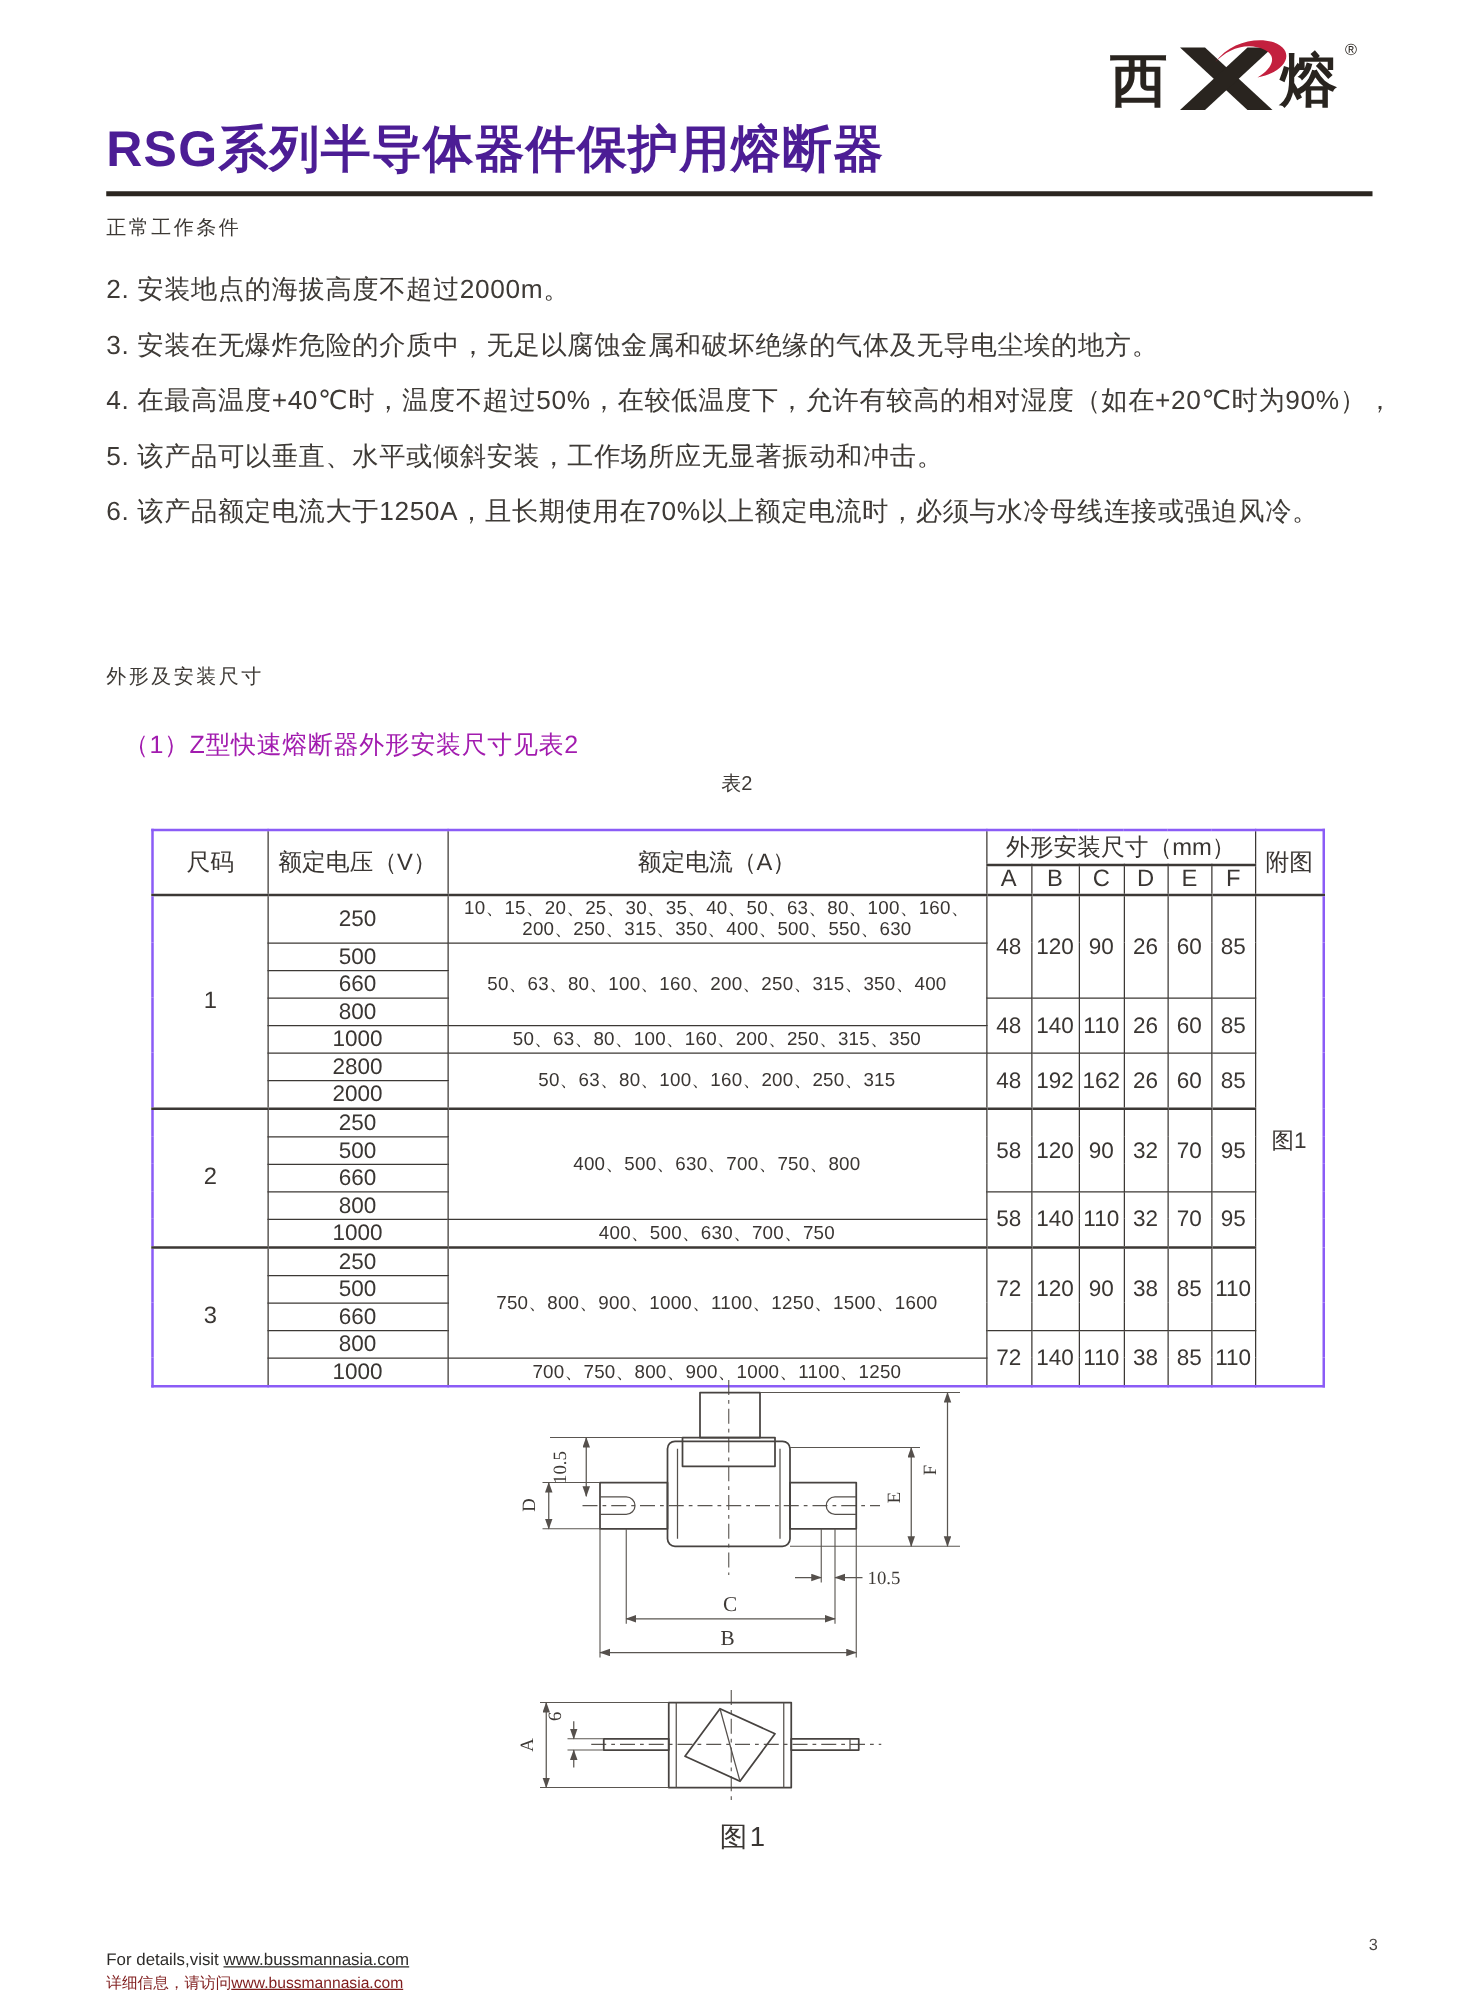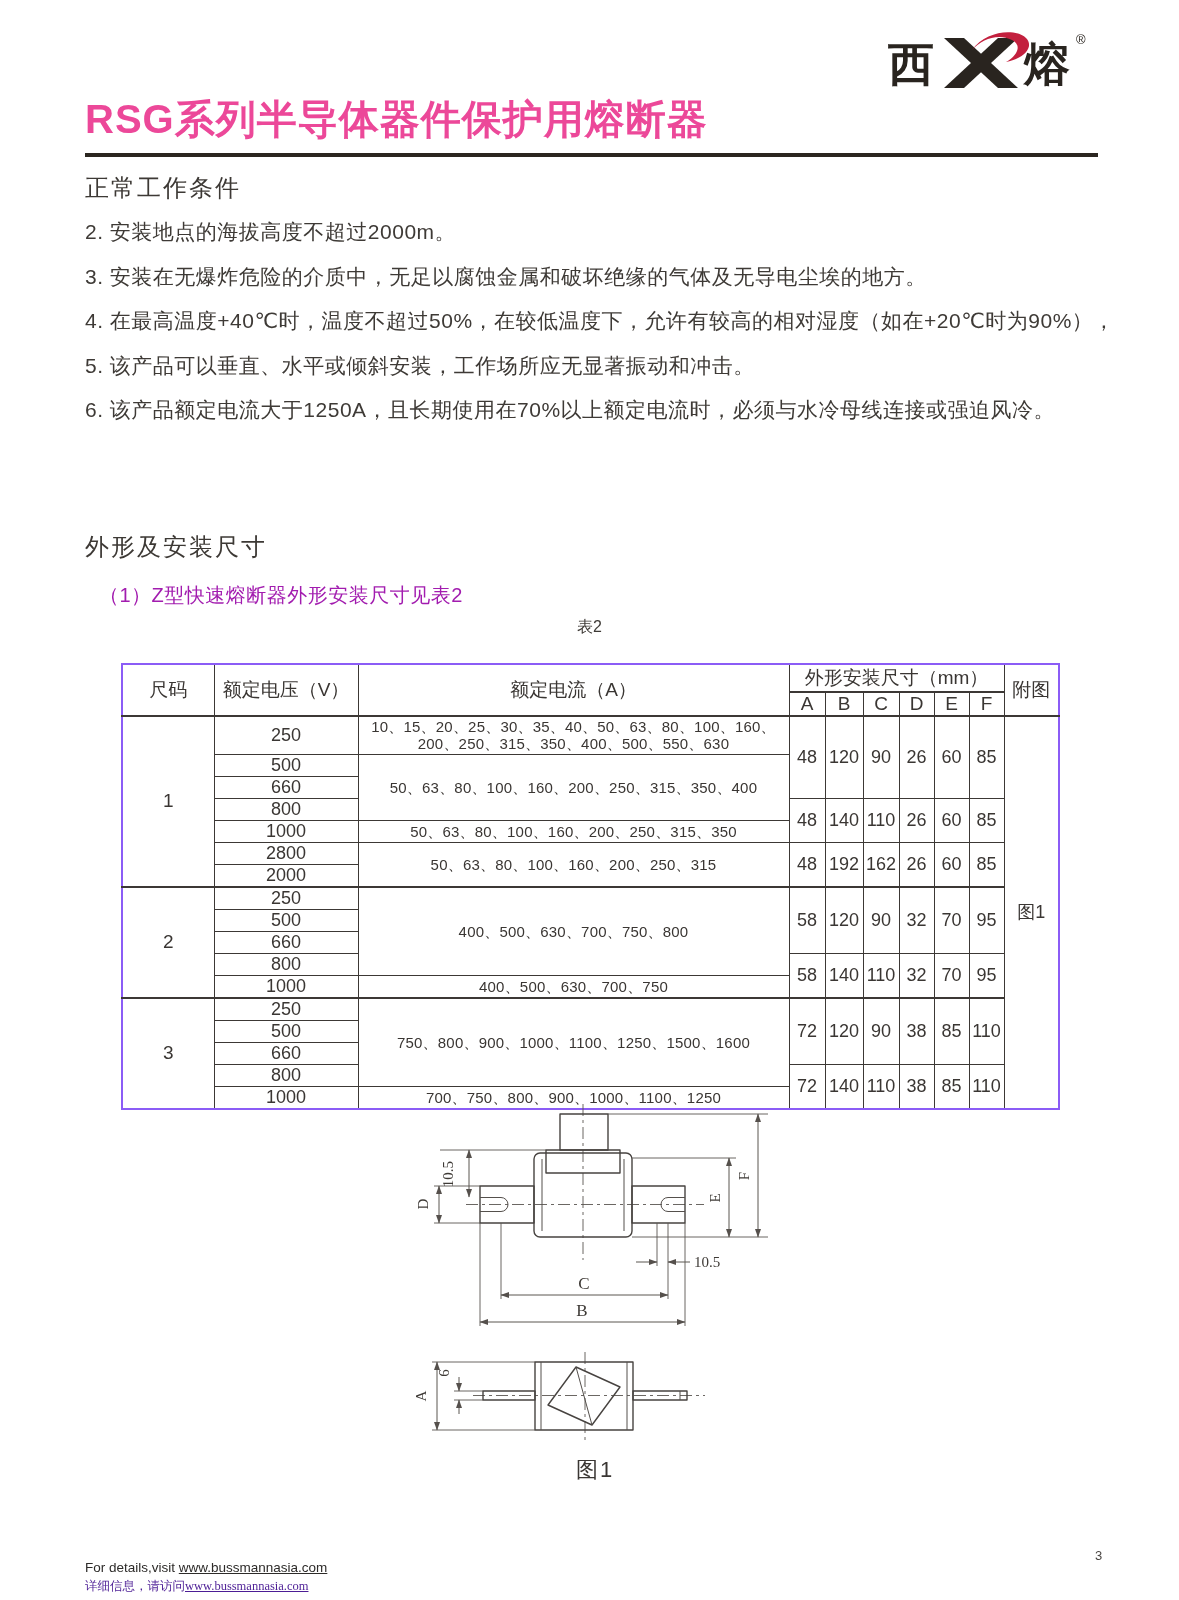--- a/index.html
+++ b/index.html
@@ -4,24 +4,24 @@
 <style>
   html,body{margin:0;padding:0;background:#ffffff;}
   .page{position:relative;width:1179px;height:1600px;background:#ffffff;overflow:hidden;
         font-family:"Liberation Sans","DejaVu Sans",sans-serif;color:#3a3633;}
 
   
   .logo{position:absolute;left:888px;top:28px;}
 
   
   .title{position:absolute;left:85px;top:92px;margin:0;font-size:40px;font-weight:600;
-         letter-spacing:1px;color:#ec4899;white-space:nowrap;}
+         letter-spacing:1px;color:#4c1d95;white-space:nowrap;}
   .title-rule{position:absolute;left:85px;top:153px;width:1013px;height:4px;background:#2b2620;}
 
-  .h-sec{position:absolute;margin:0;font-size:24px;font-weight:500;color:#3d3935;letter-spacing:2px;}
+  .h-sec{position:absolute;margin:0;font-size:16px;font-weight:500;color:#3d3935;letter-spacing:2px;}
   .h-cond{left:85px;top:172px;}
   .h-dim{left:85px;top:531px;}
 
   .cond-list{position:absolute;left:85px;top:210px;width:1010px;}
   .cond-item{font-size:21px;line-height:44.6px;letter-spacing:0.5px;color:#3e3a36;white-space:nowrap;}
 
   .note{position:absolute;left:99px;top:582px;font-size:20px;color:#a21caf;letter-spacing:0.5px;}
   .tcaption{position:absolute;left:121px;top:617px;width:937px;text-align:center;
             font-size:16px;color:#3e3a36;}
 
@@ -50,21 +50,21 @@
   .dim{stroke:#5a5651;stroke-width:1;fill:none;}
   .cl{stroke:#5a5651;stroke-width:0.9;fill:none;stroke-dasharray:12 4 3 4;}
   .dlabel{font-family:"Liberation Serif","DejaVu Serif",serif;font-size:15px;fill:#3e3a36;}
   .dlabel-big{font-family:"Liberation Serif","DejaVu Serif",serif;font-size:17px;fill:#3e3a36;}
   .fig-caption{position:absolute;left:380px;top:1455px;width:430px;text-align:center;
                font-size:22px;color:#3a3633;letter-spacing:2px;}
 
   
   .footer{position:absolute;left:85px;top:1560px;}
   .f-en{font-size:13.5px;color:#2d2b29;}
-  .f-cn{font-size:12.5px;color:#4c1d95;margin-top:3px;font-family:Liberation Serif, serif;}
+  .f-cn{font-size:12.5px;color:#7f1d1d;margin-top:3px;}
   .footer a{color:inherit;text-decoration:underline;cursor:pointer;}
   .pageno{position:absolute;left:1095px;top:1548px;font-size:13px;color:#4a4643;}
 </style>
 </head>
 <body>
 
 <div class="page">
 
   <svg class="logo" width="205" height="64" viewBox="0 0 205 64">
     <text x="0" y="52" font-size="46" font-weight="bold" fill="#29241f">西</text>

